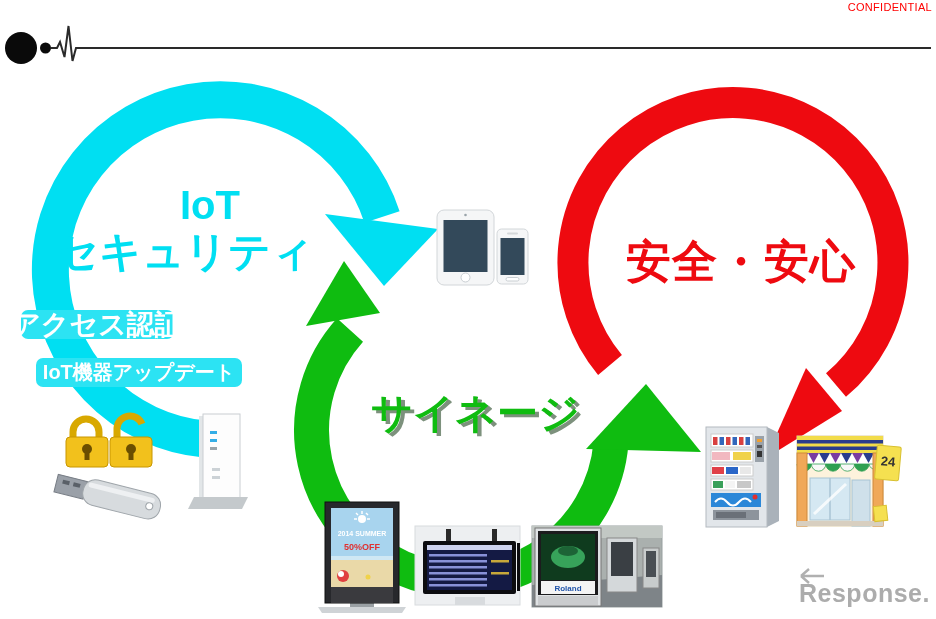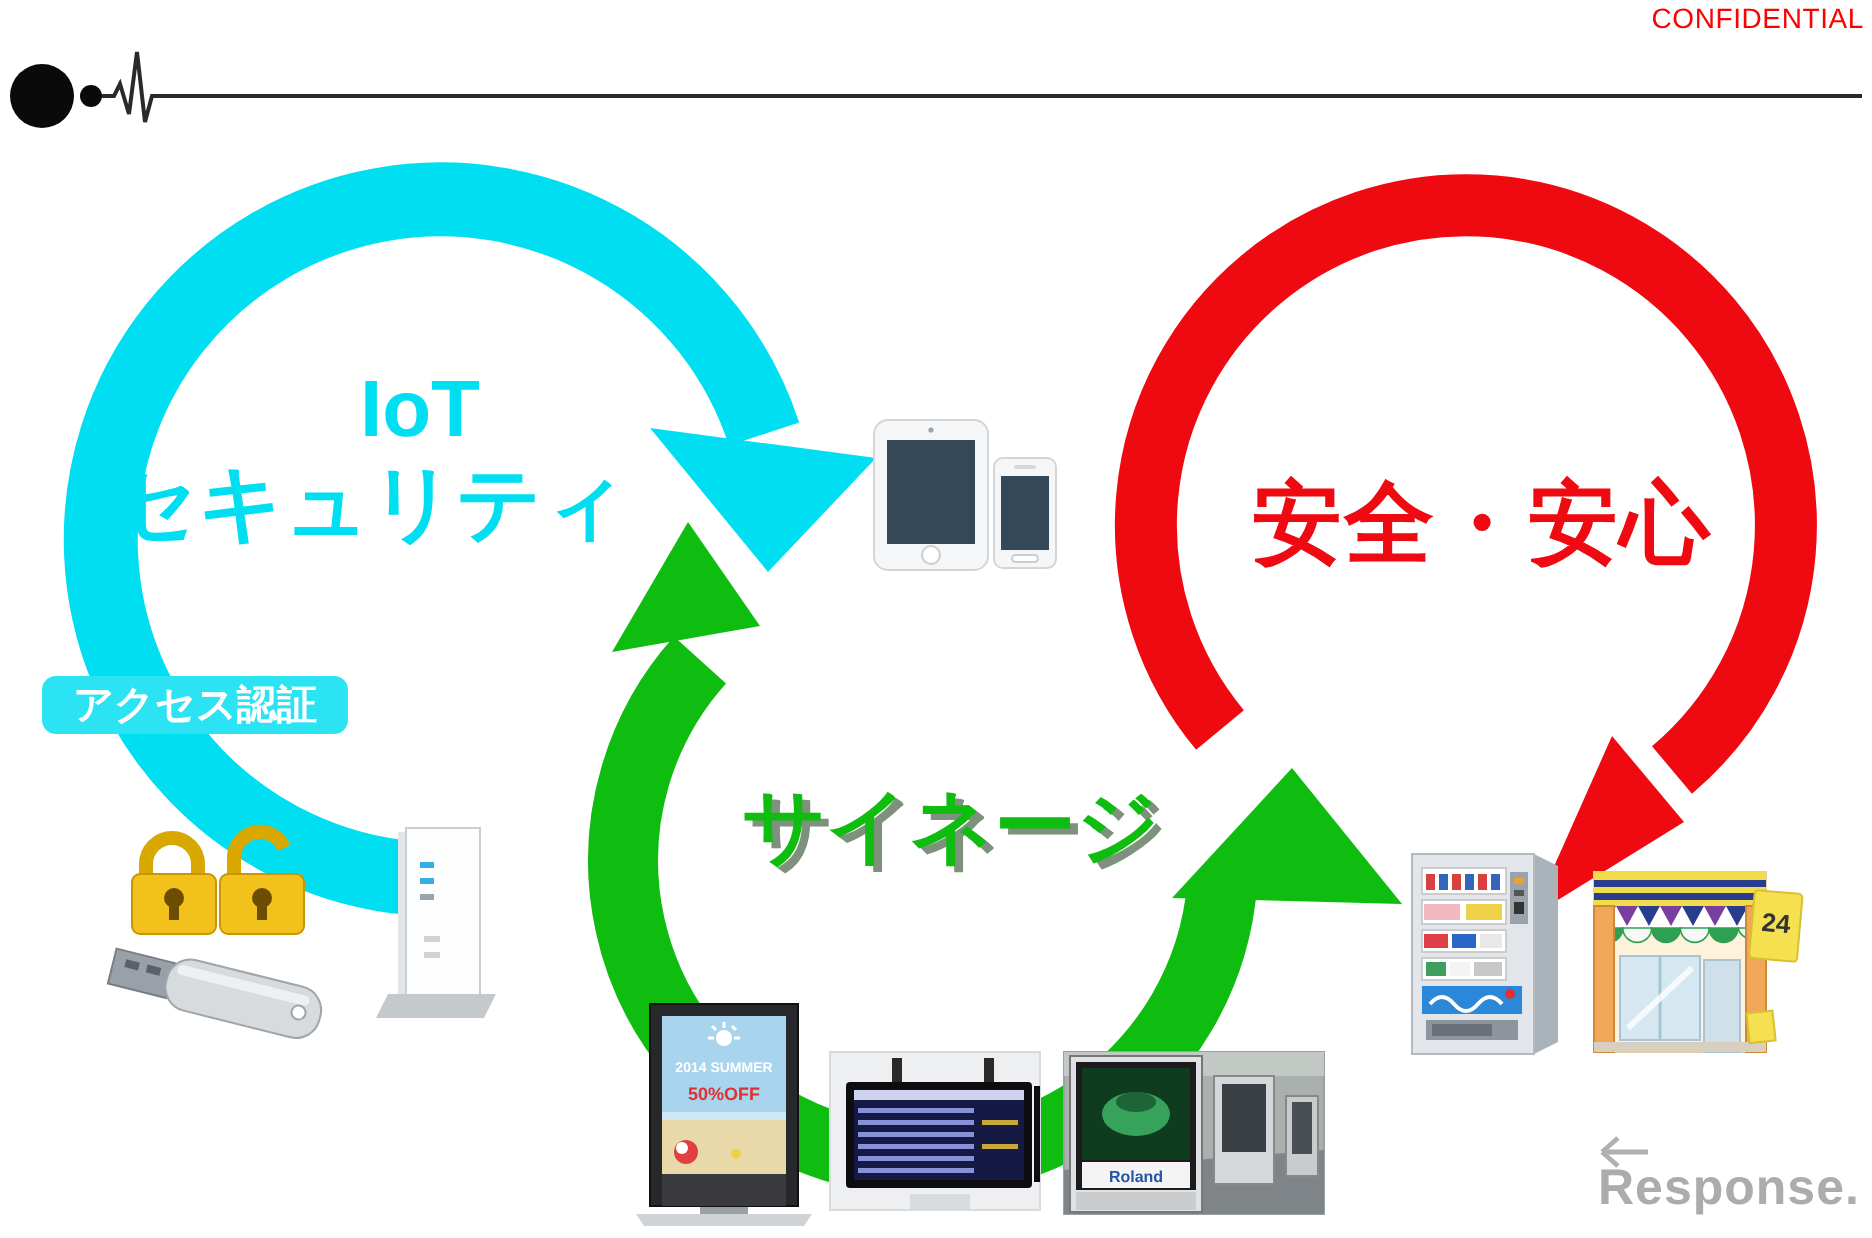--- a/index.html
+++ b/index.html
@@ -1,32 +1,32 @@
 <!DOCTYPE html>
 <html><head>
 <meta charset="utf-8">
 <style>
   html,body{margin:0;padding:0;background:#fff;}
   .slide{position:relative;width:936px;height:619px;background:#ffffff;overflow:hidden;
          font-family:"Liberation Sans","DejaVu Sans",sans-serif;}
   .abs{position:absolute;}
   .page-title{left:74px;top:12px;font-size:27px;color:#3a3a3a;letter-spacing:0.5px;white-space:nowrap;}
-  .confidential{right:4px;top:1px;font-size:14px;color:#fe0000;letter-spacing:0.3px;margin-left:18px;}
+  .confidential{right:4px;top:1px;font-size:11px;color:#fe0000;letter-spacing:0.3px;margin-left:18px;}
   .cycle-title{font-weight:bold;text-align:center;white-space:nowrap;line-height:1.05;}
   .iot-l1{left:95px;top:184px;width:230px;font-size:40px;color:#00dff2;}
   .iot-l2{left:20px;top:230px;width:330px;font-size:42px;color:#00dff2;}
   .safety-t{left:606px;top:238px;width:270px;font-size:45px;color:#ee0a10;letter-spacing:1px;}
   .signage-t{left:358px;top:392px;width:235px;font-size:41px;color:#0fbc10;
              text-shadow:4px 3px 0 #7d917d;}
   .tag{position:absolute;display:flex;align-items:center;justify-content:center;
        color:#ffffff;font-weight:bold;border-radius:7px;white-space:nowrap;}
   .tag-cyan{background:#2ce3f3;}
   .tag-green{background:#16c316;}
   .tag-red{background:#e90d12;border-radius:5px;}
-  .tag-access{left:21px;top:310px;width:153px;height:29px;font-size:20px;margin-top:28px;}
+  .tag-access{left:21px;top:310px;width:153px;height:29px;font-size:28px;}
   .tag-update{left:36px;top:358px;width:206px;height:29px;font-size:20px;}
   .tag-coupon{left:350px;top:290px;width:113px;height:33px;font-size:22px;}
   .tag-multilang{left:387px;top:326px;width:146px;height:33px;font-size:22px;}
   .tag-emergency{left:742px;top:377px;width:175px;height:28px;font-size:19px;}
   svg text{font-family:"Liberation Sans","DejaVu Sans",sans-serif;}
 </style>
 </head>
 <body>
 
 <div class="slide">
@@ -244,14 +244,15 @@
   </svg>
 
   <div class="abs confidential">CONFIDENTIAL</div>
 
   <div class="abs cycle-title iot-l1">IoT</div>
   <div class="abs cycle-title iot-l2">セキュリティ</div>
   <div class="abs cycle-title safety-t">安全・安心</div>
   <div class="abs cycle-title signage-t">サイネージ</div>
 
   <div class="tag tag-cyan tag-access">アクセス認証</div>
+  <div class="tag tag-cyan tag-update">IoT機器アップデート</div>
 
 </div>
 
 </body></html>

